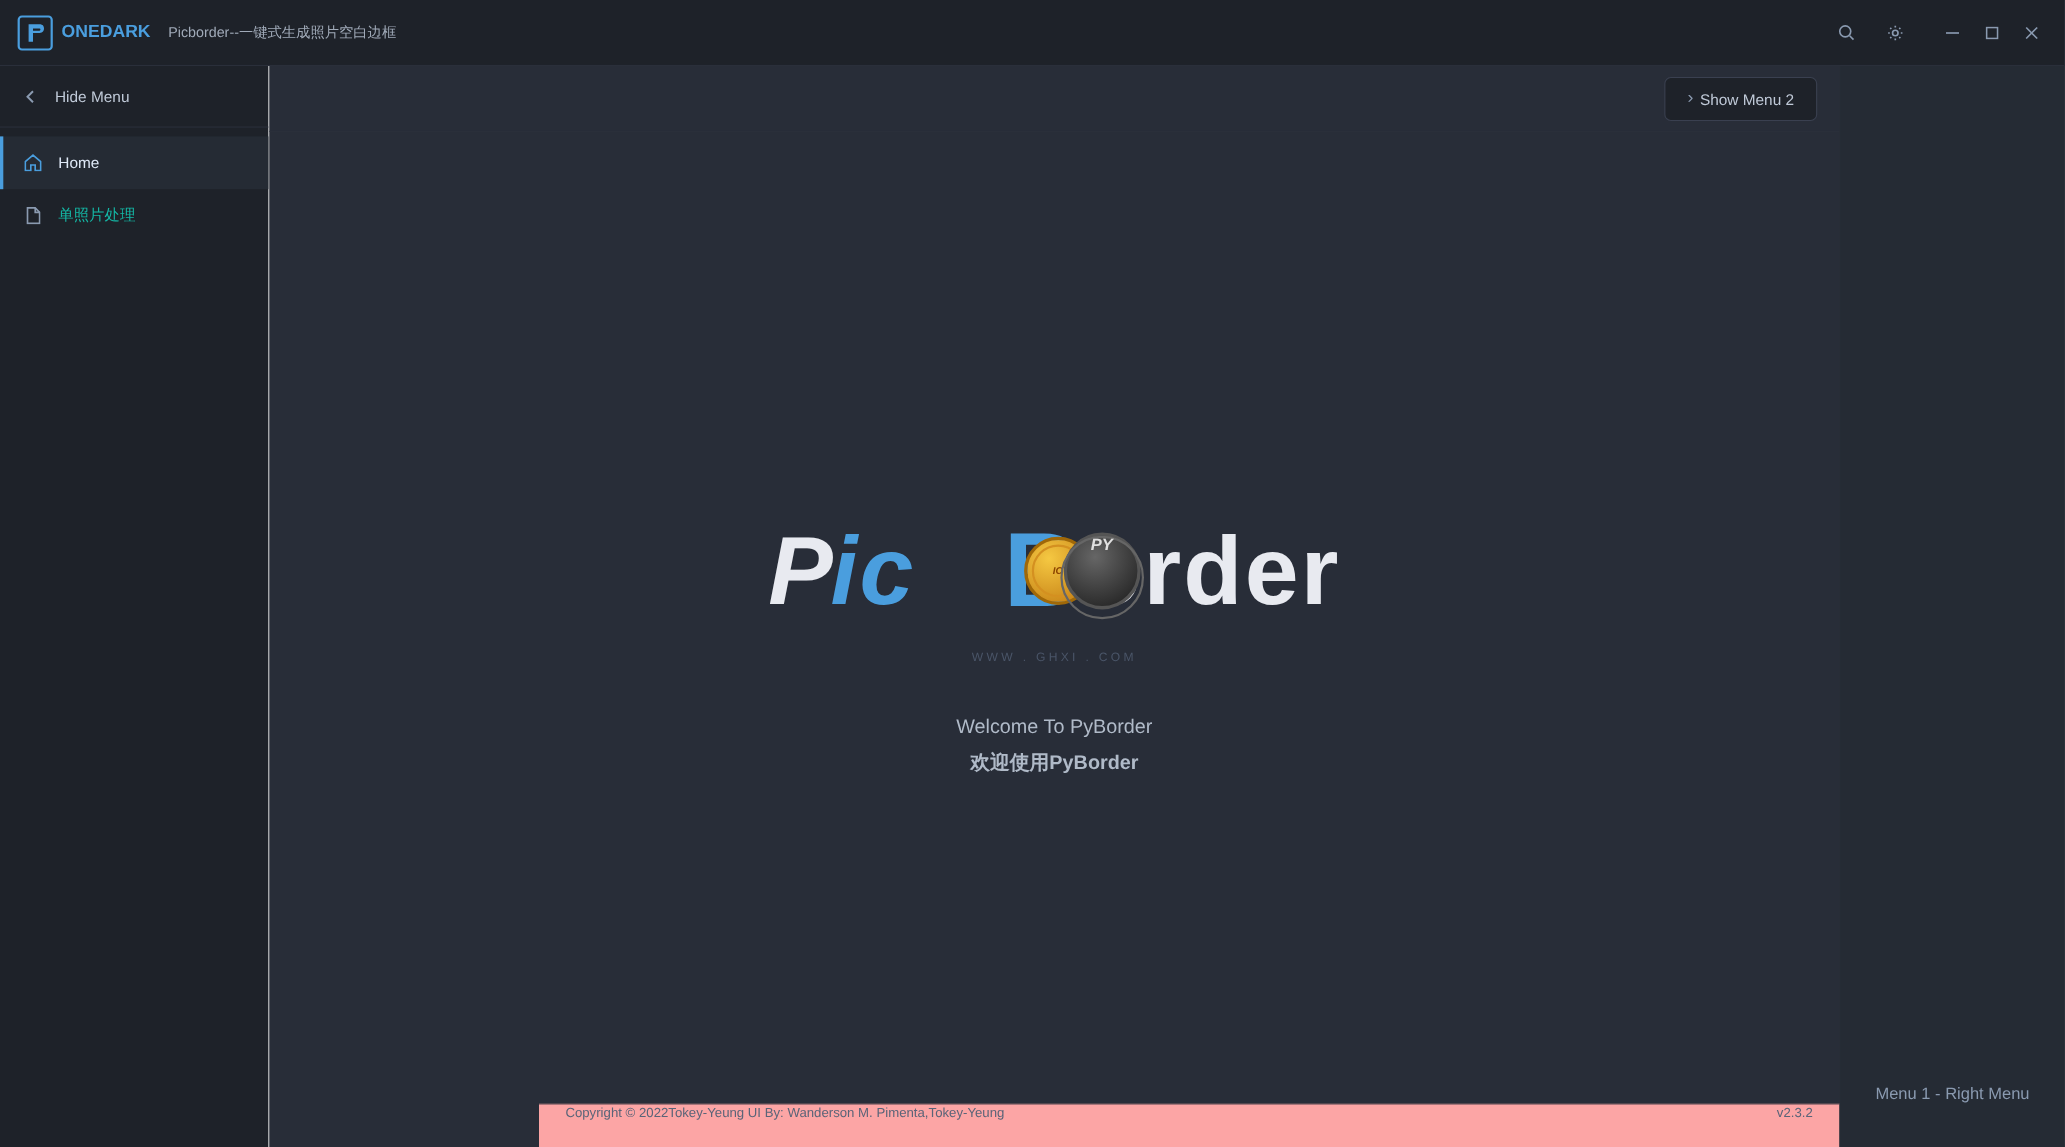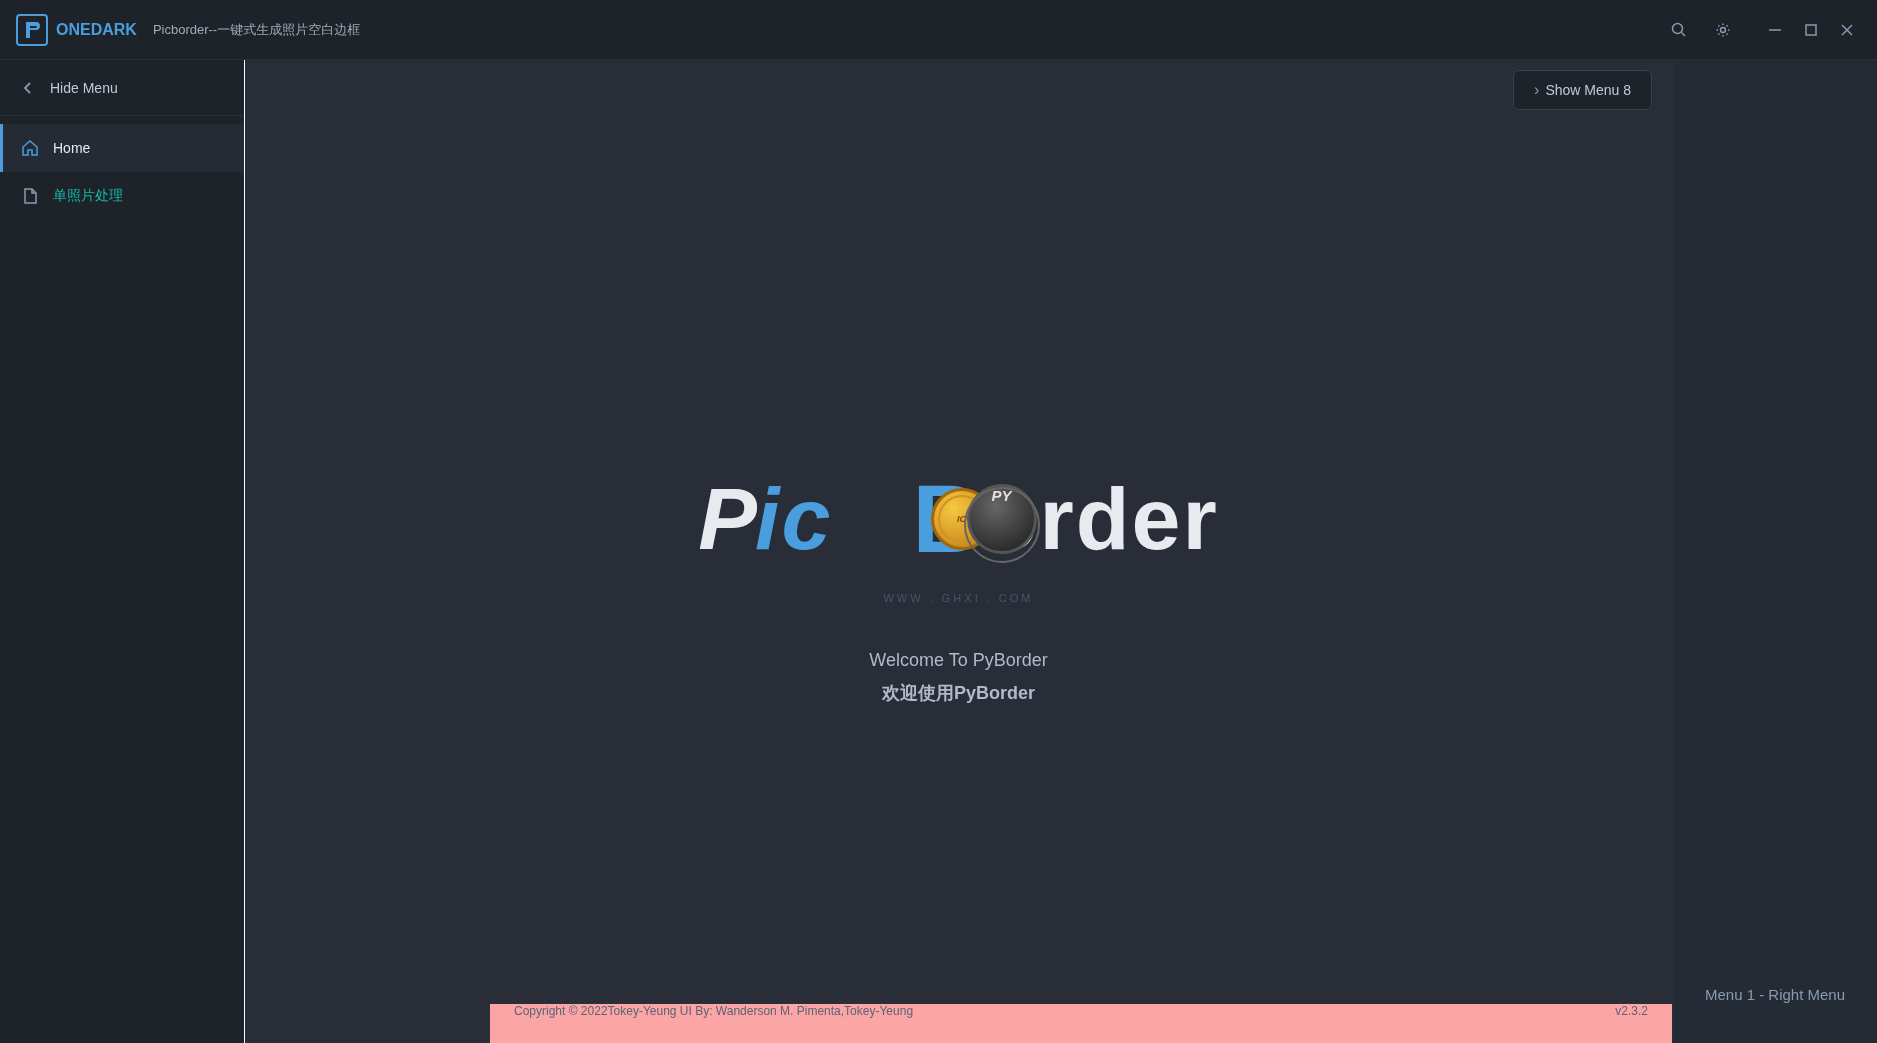--- a/index.html
+++ b/index.html
@@ -402,21 +402,21 @@
         <span class="sidebar-item-label">单照片处理</span>
       </div>
     </div>
   </div>
 
   <div class="content">
 
     <div class="content-toolbar">
       <button class="show-menu2-btn">
         <span style="font-size:16px; color:#8a9ab0;">›</span>
-        <span>Show Menu 8</span>
+        <span>Show Menu 2</span>
       </button>
     </div>
 
     <div class="content-main">
 
       <div class="picborder-logo">
         <div class="logo-text">
           <span class="logo-p" style="color:#e8eaf0; font-size:88px; font-weight:900; font-style:italic; font-family:'Arial Black',Arial,sans-serif;">P</span>
           <span class="logo-ic" style="color:#4a9ede; font-size:88px; font-weight:900; font-style:italic; font-family:'Arial Black',Arial,sans-serif;">ic</span>
 

